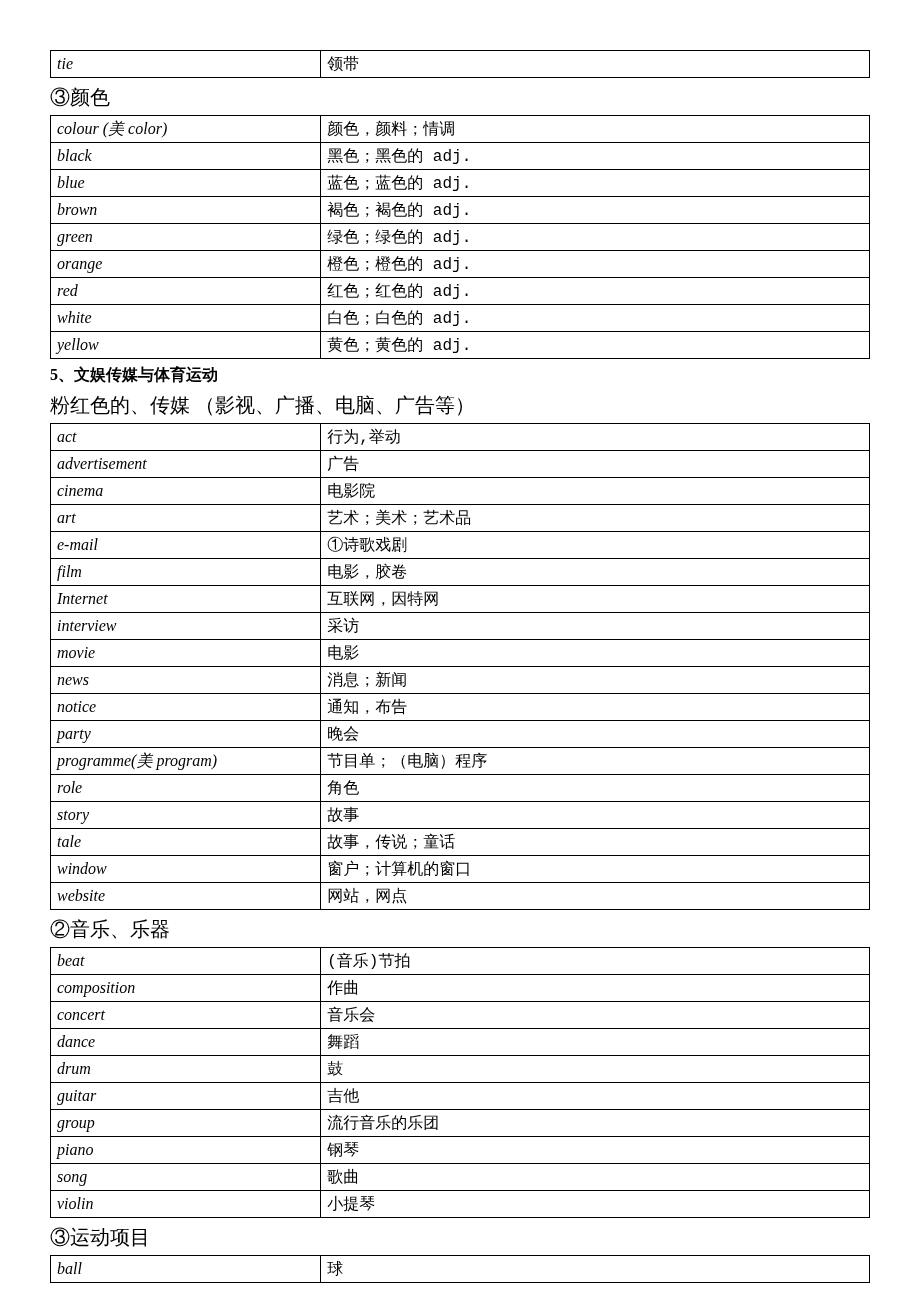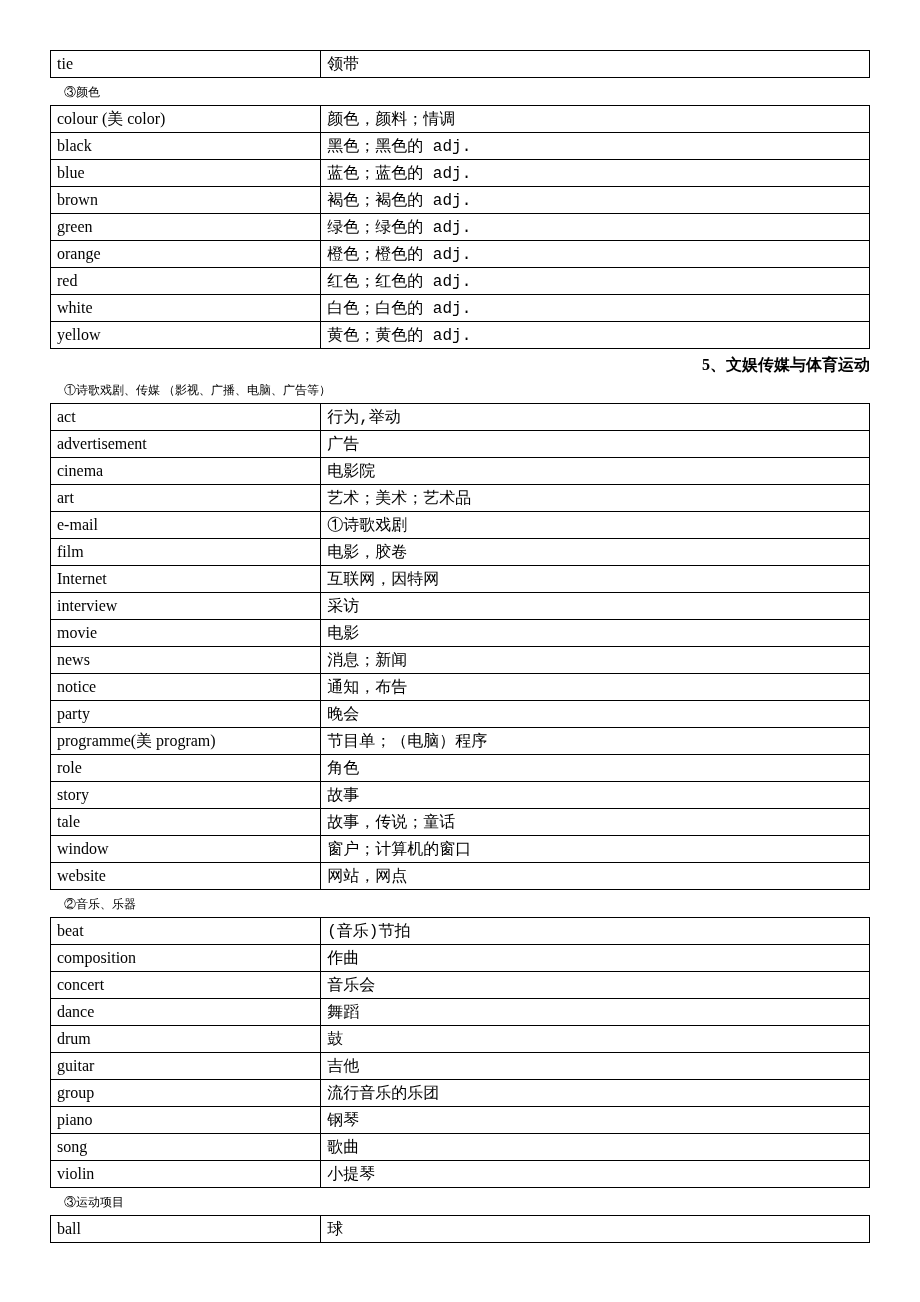--- a/index.html
+++ b/index.html
@@ -17,34 +17,34 @@
     margin-bottom: 6px;
   }
   td {
     border: 1px solid #000;
     padding: 2px 6px;
     vertical-align: middle;
     height: 22px;
   }
   td.col1 {
     width: 33%;
+    font-style: italic;
   }
   td.col2 {
     width: 67%;
     font-family: Liberation Mono, monospace;
   }
   .subheading {
-    margin: 4px 14px;
-    font-size: 12px;
+    margin: 4px 0;
+    font-size: 20px;
   }
   .section-title {
     font-weight: bold;
     margin: 6px 0;
     font-size: 16px;
-    text-align: right;
   }
 </style>
 </head>
 <body>
 
 <table>
   <tbody>
       <tr>
         <td class="col1">tie</td>
         <td class="col2">领带</td>
@@ -90,21 +90,21 @@
       </tr>
       <tr>
         <td class="col1">yellow</td>
         <td class="col2">黄色；黄色的 adj.</td>
       </tr>
     </tbody>
 </table>
 
 <div class="section-title">5、文娱传媒与体育运动</div>
 
-<div class="subheading">①诗歌戏剧、传媒 （影视、广播、电脑、广告等）</div>
+<div class="subheading">粉红色的、传媒 （影视、广播、电脑、广告等）</div>
 
 <table>
   <tbody>
       <tr>
         <td class="col1">act</td>
         <td class="col2">行为,举动</td>
       </tr>
       <tr>
         <td class="col1">advertisement</td>
         <td class="col2">广告</td>

